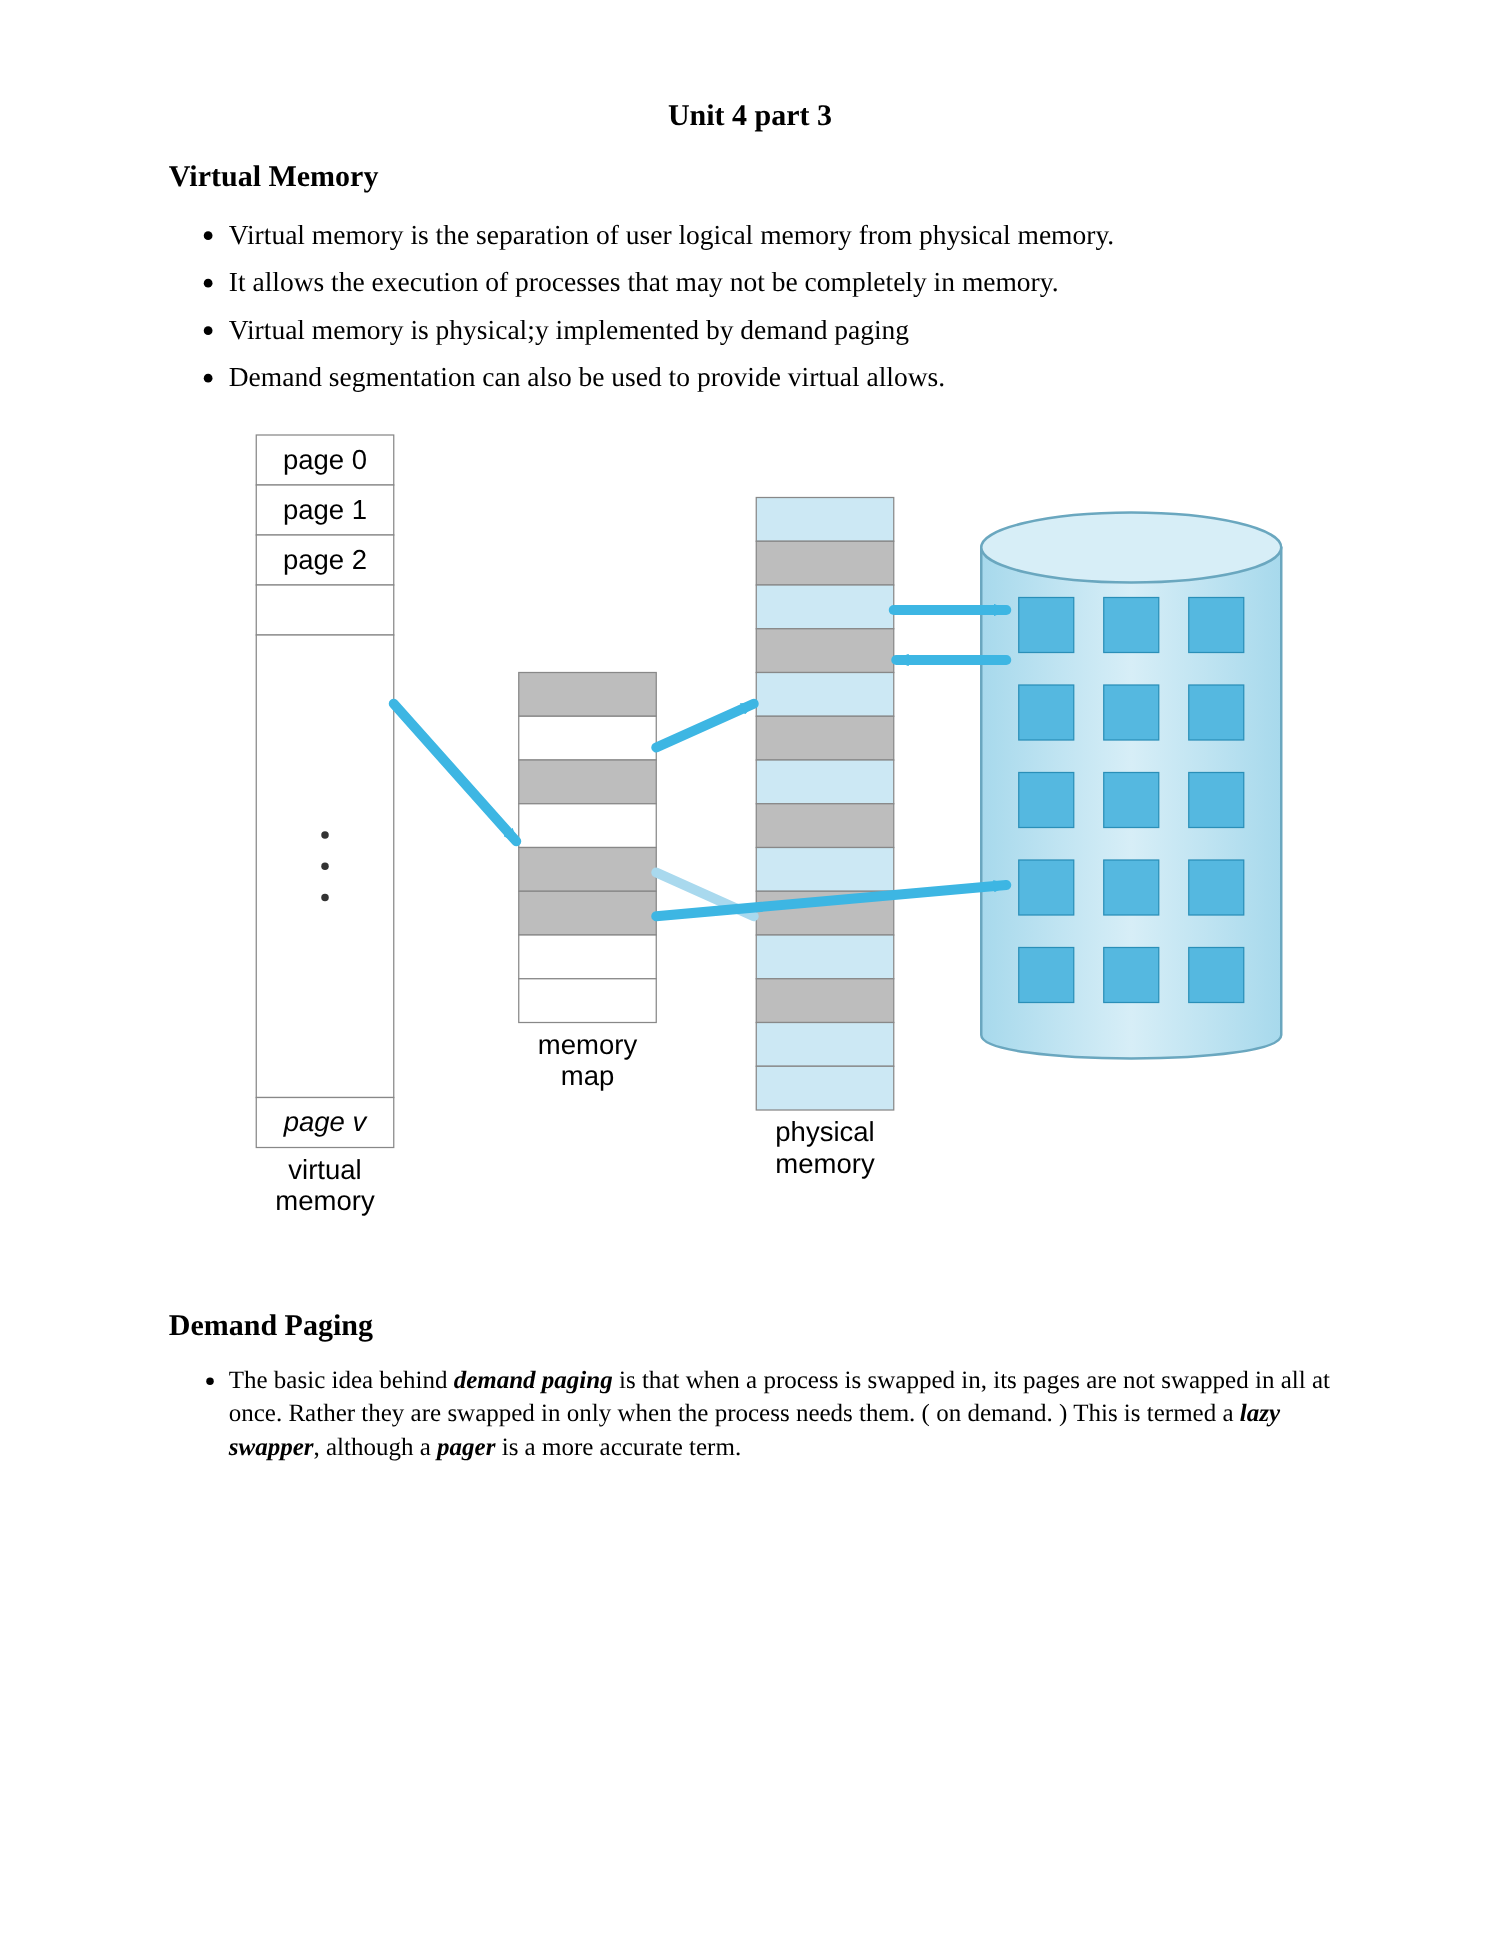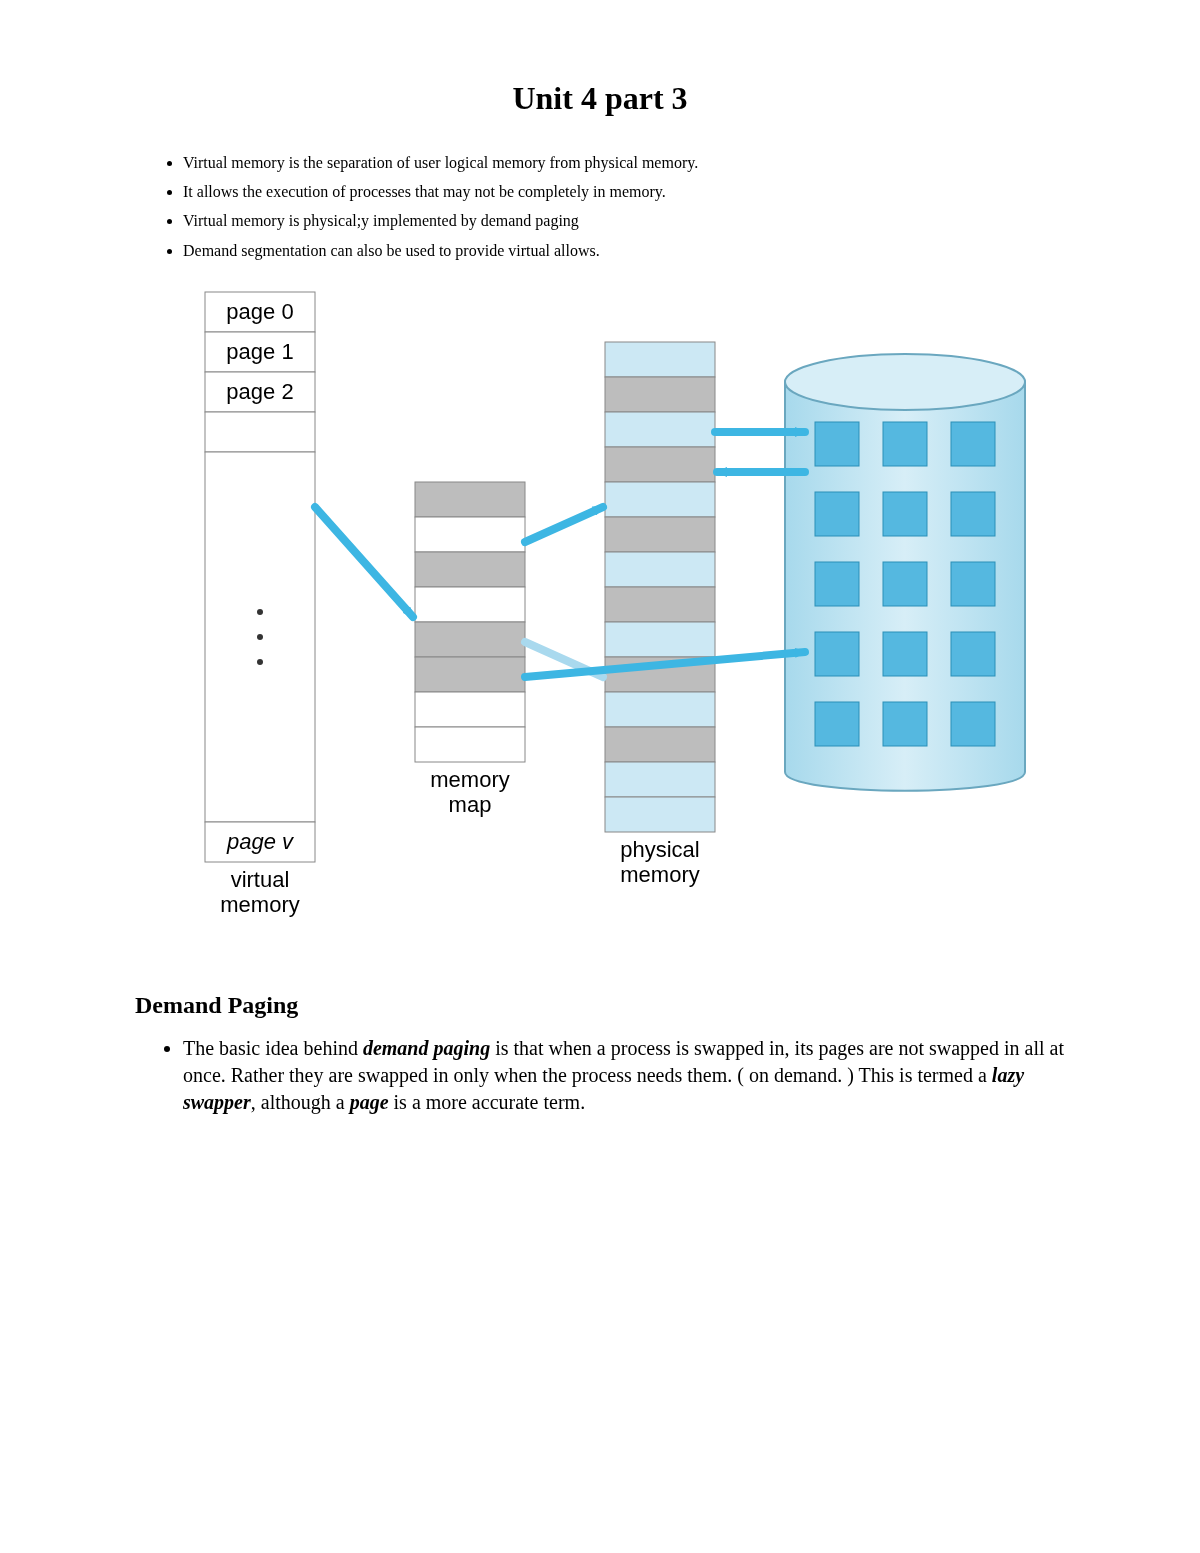--- a/index.html
+++ b/index.html
@@ -11,33 +11,33 @@
     width: 1200px;
   }
   .page {
     width: 930px;
     margin: 0 auto;
     padding: 80px 0 120px 0;
     box-sizing: border-box;
   }
   h1.title {
     text-align: center;
-    font-size: 32px;
+    font-size: 24px;
     font-weight: bold;
-    margin: 0 0 34px 0;
+    margin: 0 0 22px 0;
   }
   h2.section {
     font-size: 24px;
     font-weight: bold;
     margin: 20px 0 16px 0;
   }
   ul.bullets {
     margin: 0 0 20px 0;
     padding-left: 48px;
-    font-size: 16px;
+    font-size: 22px;
     line-height: 1.45;
   }
   ul.bullets li {
     margin-bottom: 6px;
   }
   ul.bullets.small {
     font-size: 20px;
     line-height: 1.35;
   }
   .diagram {
@@ -45,20 +45,21 @@
     margin: 10px 0 10px 30px;
   }
   .em1 { font-style: italic; font-weight: bold; }
 </style>
 </head>
 <body>
 
 <div class="page">
   <h1 class="title">Unit 4 part 3</h1>
 
+  <h2 class="section">Virtual Memory</h2>
 
   <ul class="bullets">
     <li>Virtual memory is the separation of user logical memory from physical memory.</li>
     <li>It allows the execution of processes that may not be completely in memory.</li>
     <li>Virtual memory is physical;y implemented by demand paging</li>
     <li>Demand segmentation can also be used to provide virtual allows.</li>
   </ul>
 
   <svg class="diagram" width="870" height="690" viewBox="0 0 870 690">
     <defs>
@@ -174,15 +175,15 @@
       <line x1="550" y1="150" x2="640" y2="150" marker-end="url(#arrowhead)"></line>
       <line x1="640" y1="190" x2="552" y2="190" marker-end="url(#arrowhead)"></line>
 
       <line x1="360" y1="395" x2="640" y2="370" marker-end="url(#arrowhead)"></line>
     </g>
   </svg>
 
   <h2 class="section">Demand Paging</h2>
 
   <ul class="bullets small">
-    <li id="dp-b1">The basic idea behind <span class="em1">demand paging</span> is that when a process is swapped in, its pages are not swapped in all at once. Rather they are swapped in only when the process needs them. ( on demand. ) This is termed a <span class="em1">lazy swapper</span>, although a <span class="em1">page</span> is a more accurate term.</li>
+    <li id="dp-b1">The basic idea behind <span class="em1">demand paging</span> is that when a process is swapped in, its pages are not swapped in all at once. Rather they are swapped in only when the process needs them. ( on demand. ) This is termed a <span class="em1">lazy swapper</span>, although a <span class="em1">pager</span> is a more accurate term.</li>
   </ul>
 </div>
 
 </body></html>

